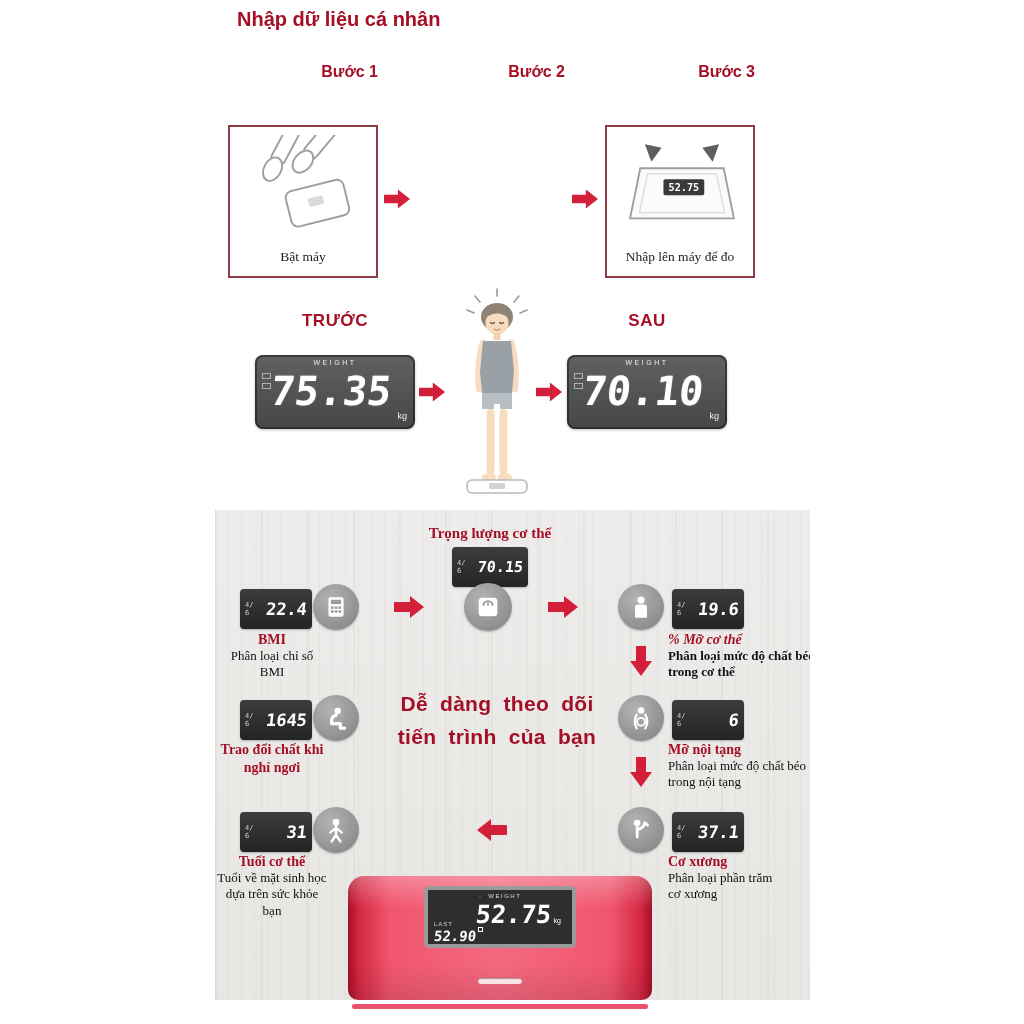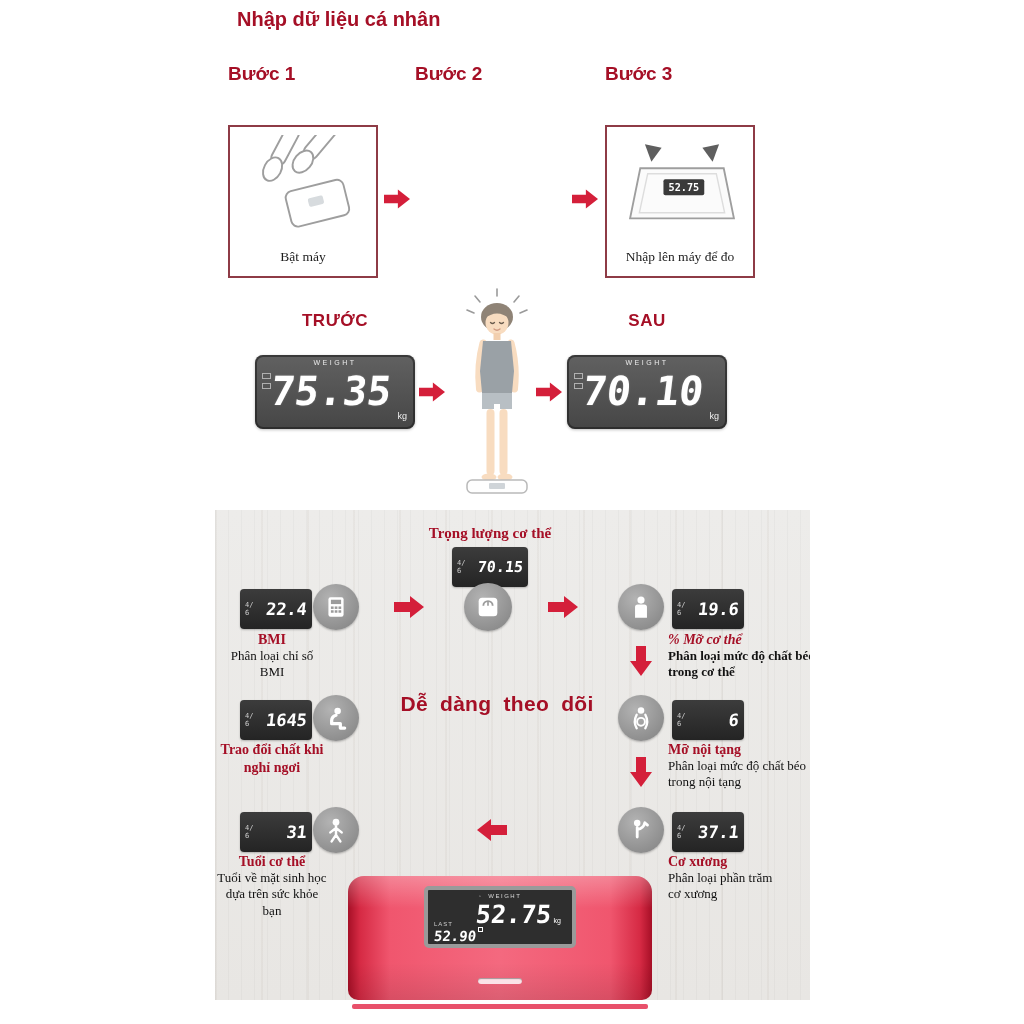--- a/index.html
+++ b/index.html
@@ -2,21 +2,21 @@
 <html><head>
 <meta charset="utf-8">
 <style>
   *{margin:0;padding:0;box-sizing:border-box}
   html,body{background:#fff}
   .page{position:relative;width:1024px;height:1024px;margin:0 auto;background:#fff;
         font-family:"Liberation Sans",sans-serif;overflow:hidden;color:#1c1c1c}
   .abs{position:absolute}
 
   .title{font-size:20px;font-weight:700;color:#a50f26}
-  .step-label{font-size:19px;font-weight:700;color:#a50f26;text-align:left}
+  .step-label{font-size:16px;font-weight:700;color:#a50f26;text-align:right}
   .step-box{border:2px solid #8e3b46;background:#fff}
   .step-caption{position:absolute;left:4px;right:4px;bottom:10px;text-align:center;
         font-family:"Liberation Serif",serif;font-size:13.5px;color:#1c1c1c;line-height:1.3}
   .ba-label{font-size:17px;font-weight:700;color:#a50f26;text-align:center;letter-spacing:.5px}
 
   
   .lcd-big{width:160px;height:74px;border-radius:8px;
         background:linear-gradient(180deg,#616161,#464646);
         box-shadow:inset 0 0 0 2px rgba(25,25,25,.55),0 1px 3px rgba(0,0,0,.25);position:absolute}
   .lcd-big-top{position:absolute;top:4px;left:0;width:100%;text-align:center;
@@ -269,20 +269,21 @@
 
     <div class="abs metric-name" style="left:453px;top:231px;width:170px;">Mỡ nội tạng</div>
     <div class="abs metric-desc" style="left:453px;top:248px;width:168px;">Phân loại mức độ chất béo trong nội tạng</div>
 
     <svg class="abs" style="left:414px;top:247px;" width="24" height="30" viewBox="0 0 24 30">
       <polygon points="7,0 17,0 17,15 23,15 12,30 1,15 7,15" fill="#d41f3a"></polygon>
     </svg>
 
     <div class="abs center-text" style="left:132px;top:178px;width:300px;">
       <div>Dễ dàng theo dõi</div>
+      <div>tiến trình của bạn</div>
     </div>
 
     <div class="abs lcd-sm" style="left:25px;top:302px;">
       <span class="lcd-sm-date">4/ 6</span>
       <span class="lcd-sm-digits">31</span>
     </div>
 
     <div class="abs circle-icon" style="left:98px;top:297px;width:46px;height:46px;">
       <svg width="26" height="26" viewBox="0 0 24 24">
         <circle cx="12" cy="4.8" r="3.1" fill="#fff"></circle>

